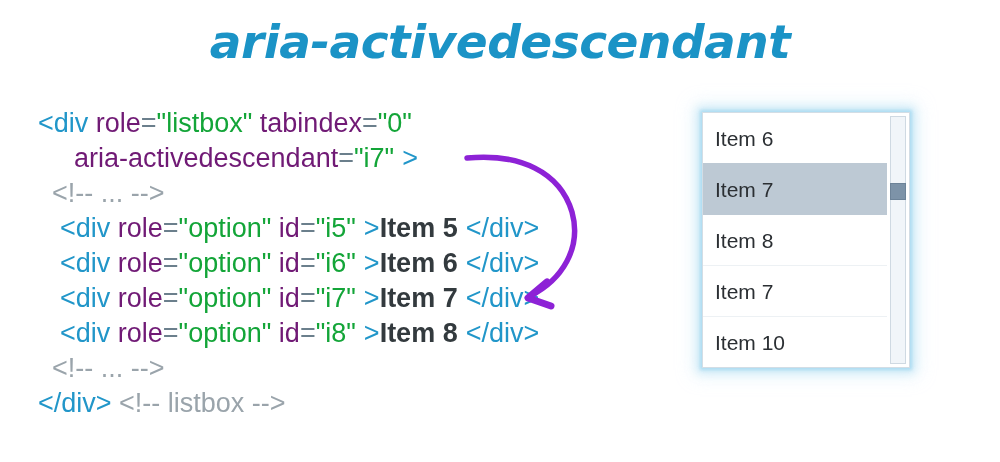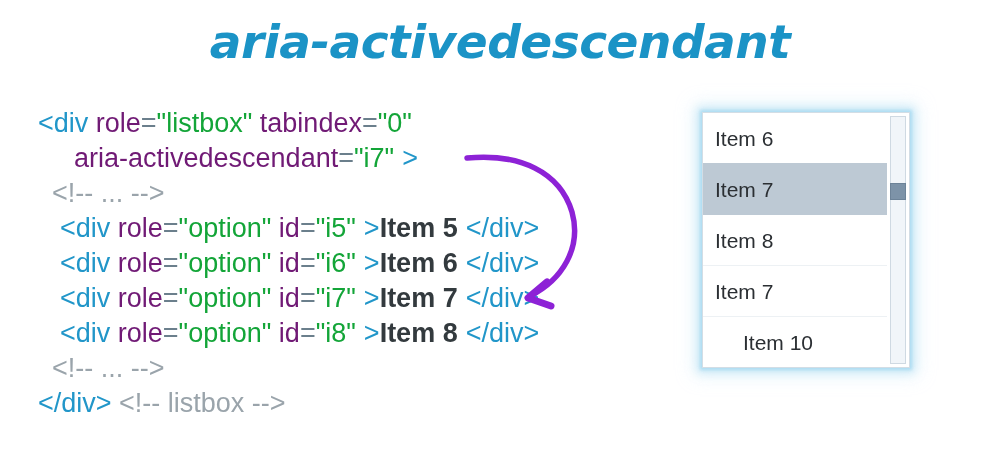--- a/index.html
+++ b/index.html
@@ -94,21 +94,21 @@
   .lb-option {
     height: 51px;
     line-height: 51px;
     padding-left: 12px;
     font-size: 21px;
     color: #2b2f33;
     background: #ffffff;
     border-bottom: 1px solid #edf1f4;
     box-sizing: border-box;
   }
-  .lb-option:last-child { border-bottom: none; margin-left: 28px; }
+  .lb-option:last-child { border-bottom: none; }
   .lb-option.selected {
     background: #bdc9d4;
     border-bottom-color: #bdc9d4;
   }
   .lb-option.before-selected { border-bottom-color: #bdc9d4; }
 
   
   .lb-scrollbar {
     position: absolute;
     top: 0;

